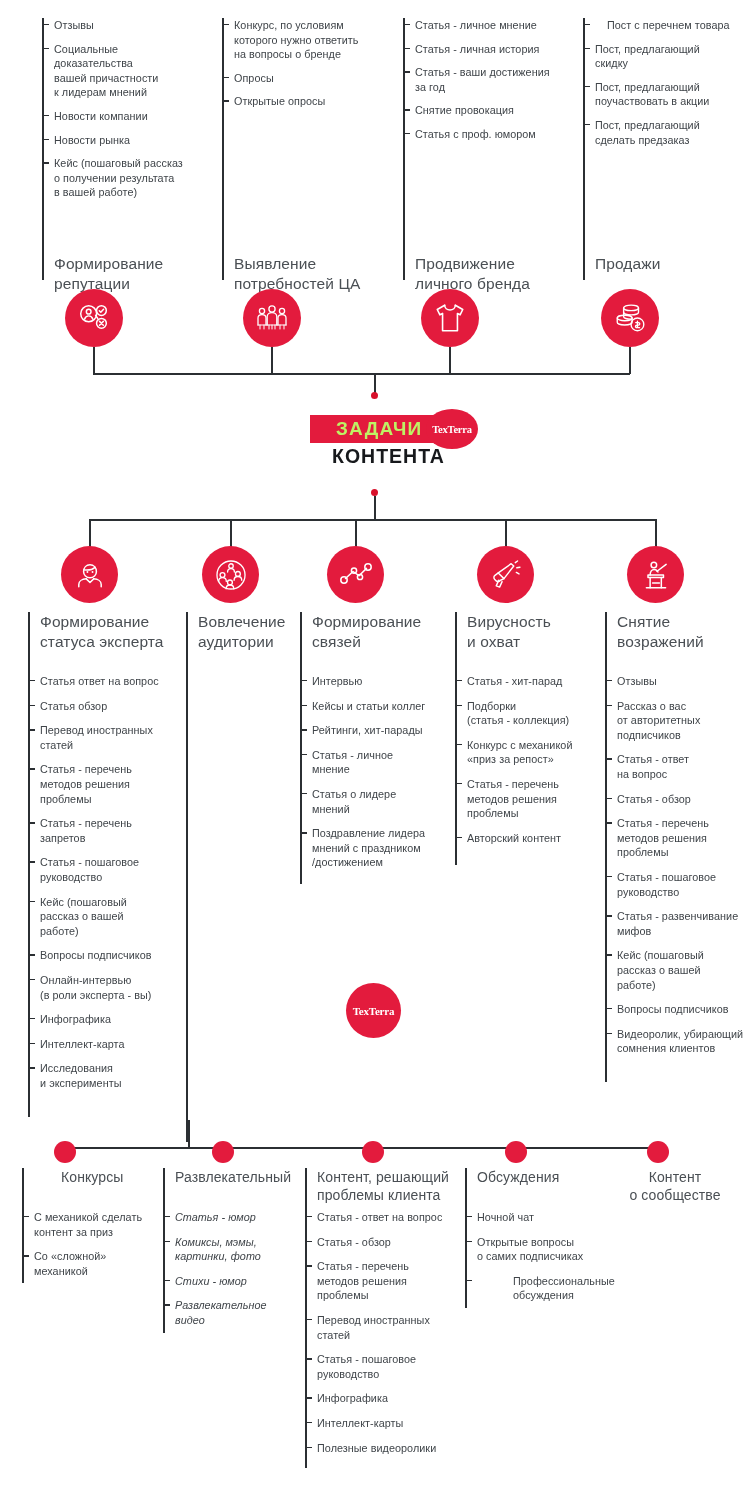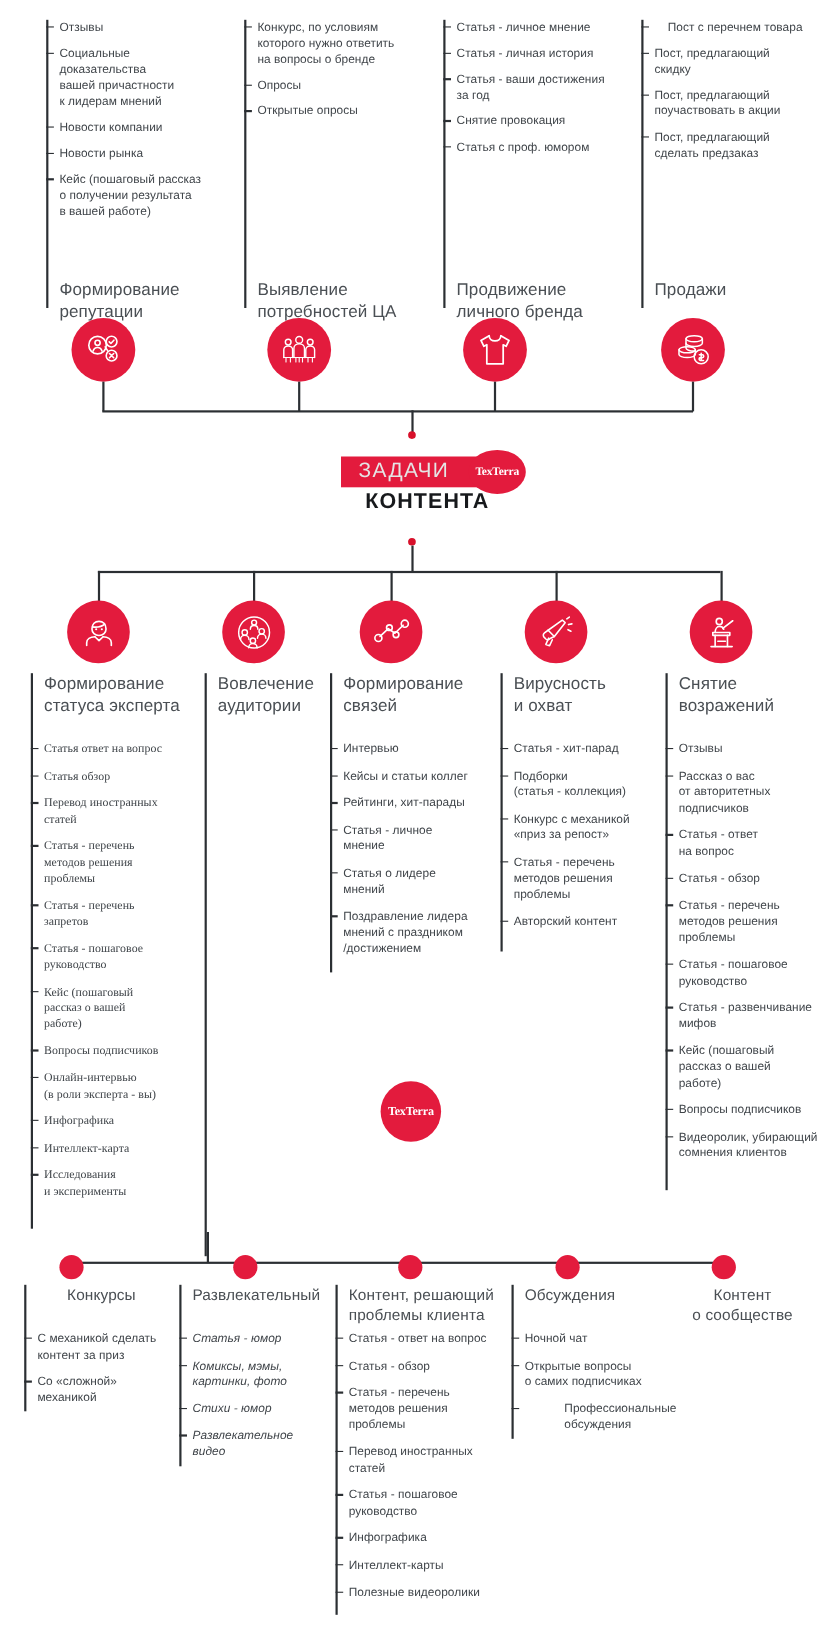--- a/index.html
+++ b/index.html
@@ -49,22 +49,22 @@
     background:#e31b3d;
   }
 
   
   #center-logo{position:absolute; left:310px; top:415px; width:180px; height:62px;}
   .zadachi-bar{
     position:absolute; left:0; top:0; width:150px; height:28px;
     background:#e31b3d; display:flex; align-items:center;
   }
   .zadachi-text{
-    color:#e5e5e5; font-weight:400; font-size:19px; letter-spacing:1.2px;
-    margin-left:16px; font-family:"Liberation Sans",sans-serif;
+    color:#bef264; font-weight:700; font-size:19px; letter-spacing:1.2px;
+    margin-left:26px; font-family:"Liberation Sans",sans-serif;
   }
   .tt-badge{
     position:absolute; left:116px; top:-6px; width:52px; height:40px;
     border-radius:50%; background:#e31b3d;
     display:flex; align-items:center; justify-content:center;
   }
   .tt-badge span{
     color:#fff; font-weight:700; font-size:10.5px; letter-spacing:-.2px;
     font-family:"Liberation Serif",serif;
   }
@@ -265,21 +265,21 @@
       <path d="M7.5 15h14.5v2.4H7.5z"></path>
       <path d="M9.5 17.4v9.5M20 17.4v9.5M11.8 22.5h6.4"></path>
       <path d="M6 27h18"></path>
     </svg>
   </div>
 
   <div class="col" id="mid-col-0" style="left:28px; top:612px; width:160px;">
     <div class="col-rule" style="height:505px;"></div>
     <div class="col-title" style="top:0px;">Формирование
 статуса эксперта</div>
-    <div class="items" style="top:62px;font-family:Liberation Serif, serif;">
+    <div class="items" style="top:62px;">
         <div class="item" style="margin-bottom: 10px;">Статья ответ на вопрос</div>
         <div class="item" style="margin-bottom: 10px;">Статья обзор</div>
         <div class="item" style="margin-bottom: 10px;">Перевод иностранных
 статей</div>
         <div class="item" style="margin-bottom: 10px;">Статья - перечень
 методов решения
 проблемы</div>
         <div class="item" style="margin-bottom: 10px;">Статья - перечень
 запретов</div>
         <div class="item" style="margin-bottom: 10px;">Статья - пошаговое

